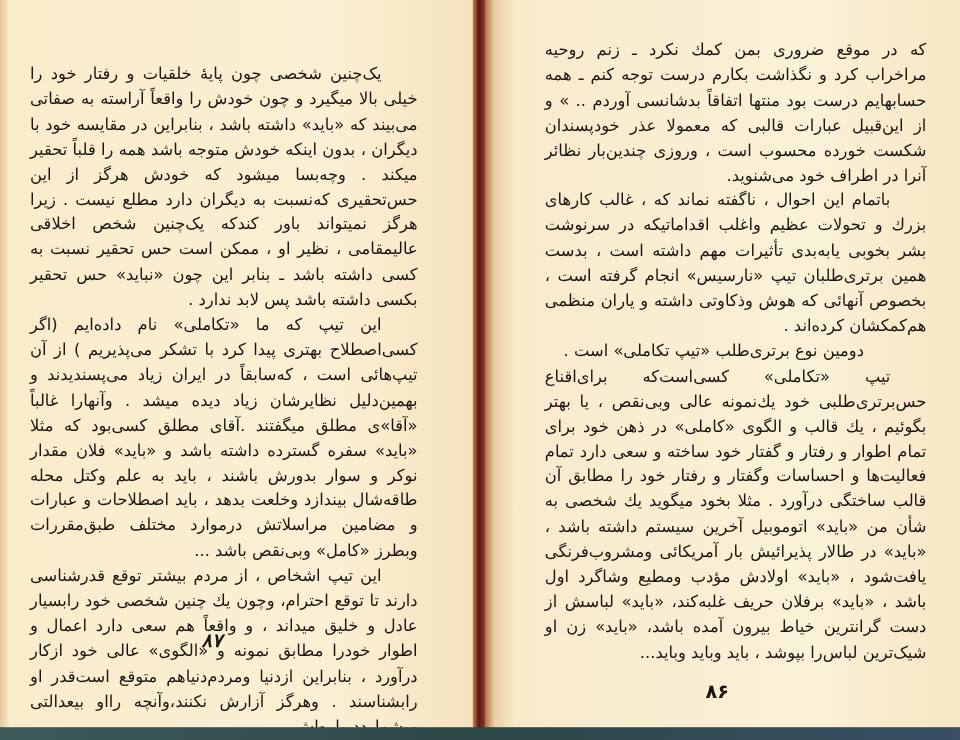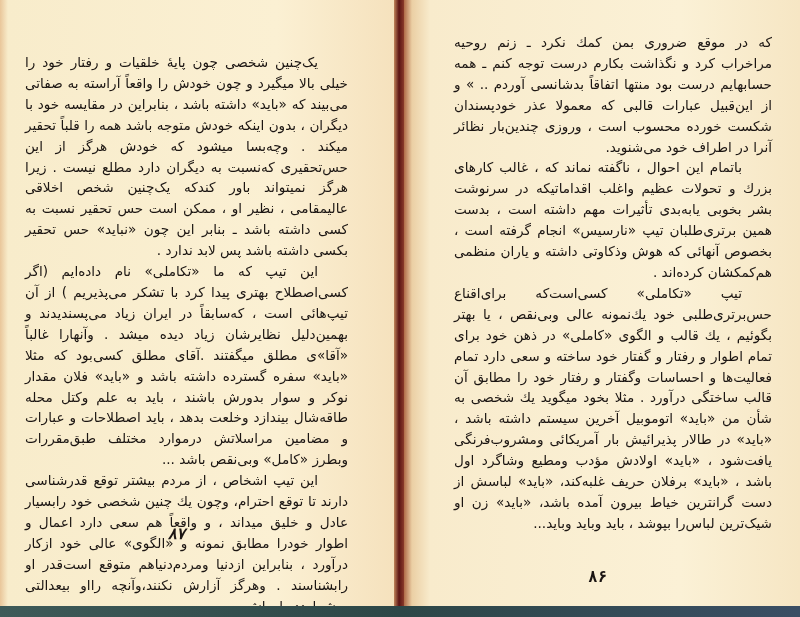--- a/index.html
+++ b/index.html
@@ -17,39 +17,40 @@
   .text-block { position:absolute; direction:rtl; text-align:justify; text-align-last:right;
     font-size:13.6px; line-height:20.9px; color:#1b1512; }
   .page-left .text-block { left:25px; top:52px; width:323px; }
   .page-right .text-block { left:54px; top:32px; width:318px; }
   .para { margin:0; }
   .indent { text-indent:30px; }
   .heading-line { text-indent:90px; margin:0; }
   .lead-line { text-indent:52px; margin:0; }
   .page-number { position:absolute; direction:ltr; font-weight:bold; font-size:16px; color:#1b1512; }
   .page-left .page-number { left:168px; top:524px;font-style:italic; }
-  .page-right .page-number { left:188px; top:567px;font-family:Liberation Mono, monospace; }
+  .page-right .page-number { left:188px; top:567px; }
 </style>
 </head>
 <body>
 
 <div class="spread">
   <div class="page page-left">
     <div class="text-block">
       <p class="para indent">یک‌چنین شخصی چون پایهٔ خلقیات و رفتار خود را خیلی بالا میگیرد و چون خودش را واقعاً آراسته به صفاتی می‌بیند که «باید» داشته باشد ، بنابراین در مقایسه خود با دیگران ، بدون اینکه خودش متوجه باشد همه را قلباً تحقیر میکند . وچه‌بسا میشود که خودش هرگز از این حس‌تحقیری که‌نسبت به دیگران دارد مطلع نیست . زیرا هرگز نمیتواند باور کندکه یک‌چنین شخص اخلاقی عالیمقامی ، نظیر او ، ممکن است حس تحقیر نسبت به کسی داشته باشد ـ بنابر این چون «نباید» حس تحقیر بکسی داشته باشد پس لابد ندارد .</p>
       <p class="para indent">این تیپ که ما «تکاملی» نام داده‌ایم (اگر کسی‌اصطلاح بهتری پیدا کرد با تشکر می‌پذیریم ) از آن تیپ‌هائی است ، که‌سابقاً در ایران زیاد می‌پسندیدند و بهمین‌دلیل نظایرشان زیاد دیده میشد . وآنهارا غالباً «آقا»ی مطلق میگفتند .آقای مطلق کسی‌بود که مثلا «باید» سفره گسترده داشته باشد و «باید» فلان مقدار نوکر و سوار بدورش باشند ، باید به علم وکتل محله طاقه‌شال بیندازد وخلعت بدهد ، باید اصطلاحات و عبارات و مضامین مراسلاتش درموارد مختلف طبق‌مقررات وبطرز «کامل» وبی‌نقص باشد ...</p>
       <p class="para indent">این تیپ اشخاص ، از مردم بیشتر توقع قدرشناسی دارند تا توقع احترام، وچون یك چنین شخصی خود رابسیار عادل و خلیق میداند ، و واقعاً هم سعی دارد اعمال و اطوار خودرا مطابق نمونه و «الگوی» عالی خود ازکار درآورد ، بنابراین ازدنیا ومردم‌دنیاهم متوقع است‌قدر او رابشناسند . وهرگز آزارش نکنند،وآنچه رااو بیعدالتی میشمارددرباره‌اش</p>
     </div>
     <div class="page-number">۸۷</div>
   </div>
 
   <div class="page page-right">
     <div class="text-block">
       <p class="para">که در موقع ضروری بمن کمك نکرد ـ زنم روحیه مراخراب کرد و نگذاشت بکارم درست توجه کنم ـ همه حسابهایم درست بود منتها اتفاقاً بدشانسی آوردم .. » و از این‌قبیل عبارات قالبی که معمولا عذر خودپسندان شکست خورده محسوب است ، وروزی چندین‌بار نظائر آنرا در اطراف خود می‌شنوید.</p>
       <p class="para indent">باتمام این احوال ، ناگفته نماند که ، غالب کارهای بزرك و تحولات عظیم واغلب اقداماتیکه در سرنوشت بشر بخوبی یابه‌بدی تأثیرات مهم داشته است ، بدست همین برتری‌طلبان تیپ «نارسیس» انجام گرفته است ، بخصوص آنهائی که هوش وذکاوتی داشته و یاران منظمی هم‌کمکشان کرده‌اند .</p>
+      <p class="lead-line">دومین نوع برتری‌طلب «تیپ تکاملی» است .</p>
       <p class="para indent">تیپ «تکاملی» کسی‌است‌که برای‌اقناع حس‌برتری‌طلبی خود یك‌نمونه عالی وبی‌نقص ، یا بهتر بگوئیم ، یك قالب و الگوی «کاملی» در ذهن خود برای تمام اطوار و رفتار و گفتار خود ساخته و سعی دارد تمام فعالیت‌ها و احساسات وگفتار و رفتار خود را مطابق آن قالب ساختگی درآورد . مثلا بخود میگوید یك شخصی به شأن من «باید» اتوموبیل آخرین سیستم داشته باشد ، «باید» در طالار پذیرائیش بار آمریکائی ومشروب‌فرنگی یافت‌شود ، «باید» اولادش مؤدب ومطیع وشاگرد اول باشد ، «باید» برفلان حریف غلبه‌کند، «باید» لباسش از دست گرانترین خیاط بیرون آمده باشد، «باید» زن او شیک‌ترین لباس‌را بپوشد ، باید وباید وباید...</p>
     </div>
     <div class="page-number">۸۶</div>
   </div>
 
   <div class="gutter"></div>
 </div>
 <div class="bottom-band"></div>
 
 </body></html>

